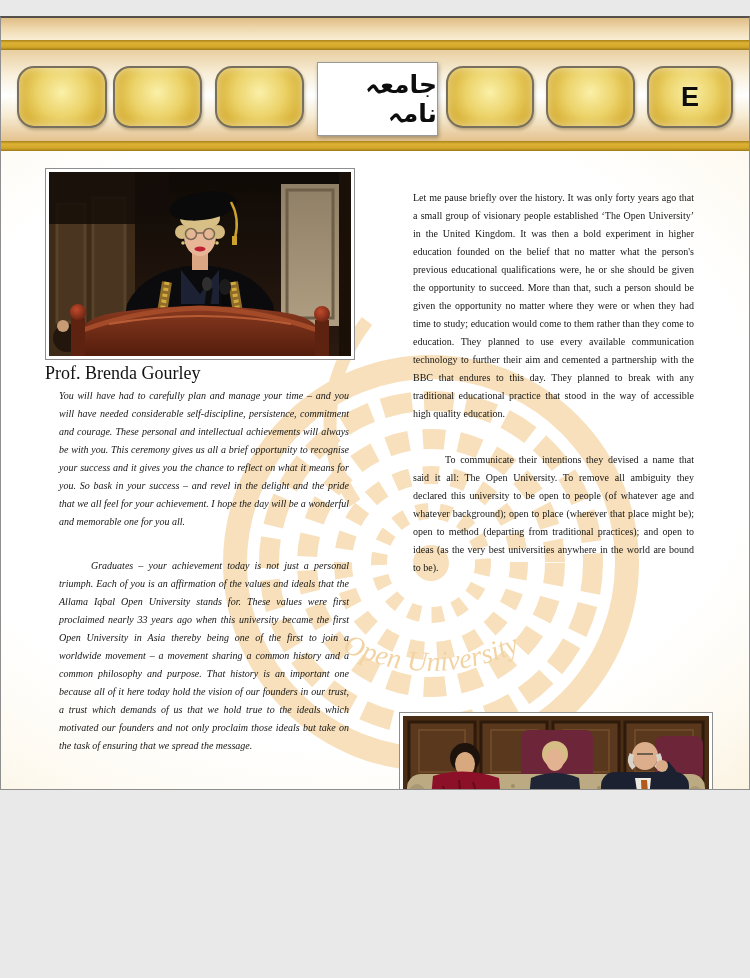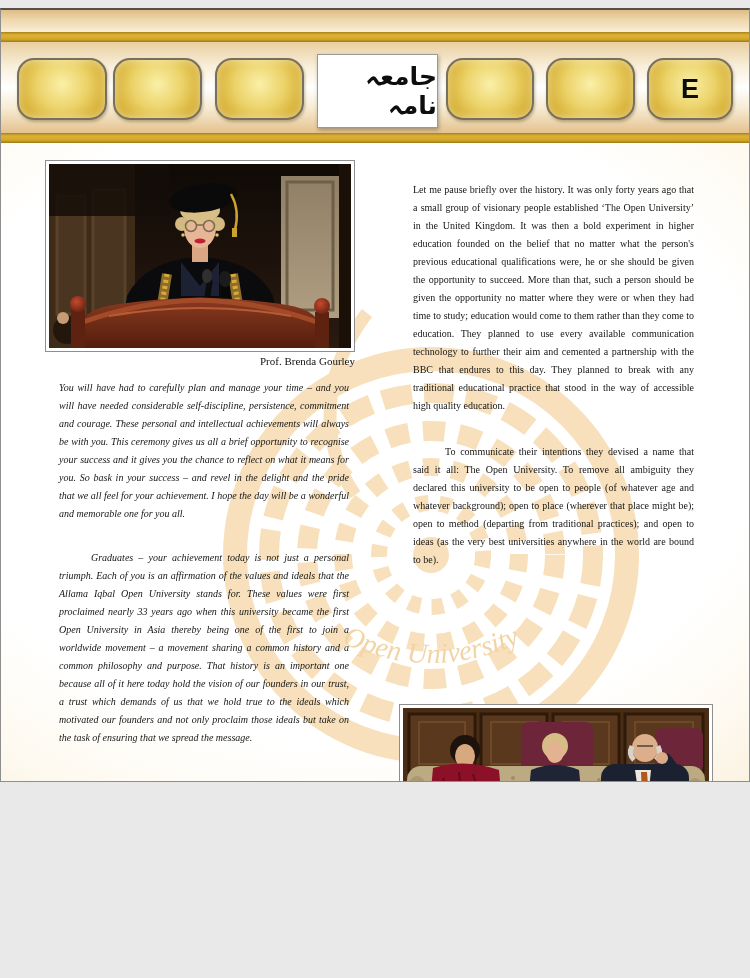--- a/index.html
+++ b/index.html
@@ -1,17 +1,17 @@
 <!DOCTYPE html>
 <html><head>
 <meta charset="utf-8">
 <style>
   html,body { margin:0; padding:0; background:#e9e9e9; }
   .page {
-    position:relative; width:750px; height:774px; margin:8px auto;
+    position:relative; width:750px; height:774px; margin:16px auto;
     background:#fff; overflow:hidden; box-sizing:border-box;
     border:1px solid #8e8e8e; border-top:2px solid #55504a;
     font-family:"Liberation Serif", serif;
   }
   
   .strip-top { position:absolute; left:0; top:0; width:100%; height:22px;
     background:linear-gradient(180deg,#dfbc85 0%,#eed7ab 45%,#f9eed6 100%); }
   .bar-gold { position:absolute; left:0; width:100%; height:10px;
     background:linear-gradient(180deg,#a8821a 0%,#ddb234 30%,#d1a62a 72%,#9c7a16 100%); }
   #bar1 { top:22px; } #bar2 { top:123px; }
@@ -28,21 +28,21 @@
     display:flex; align-items:center; justify-content:center; }
   .masthead-box span { font-family:"DejaVu Sans", sans-serif; font-size:25px; font-weight:bold;
     color:#0d0d0d; direction:rtl; }
   
   .main { position:absolute; left:0; top:133px; width:100%; height:780px;
     background:radial-gradient(ellipse 115% 85% at 46% 36%, #ffffff 48%, #fefaf1 62%, #f8ebd0 82%, #f0d8ab 100%); }
   .watermark { position:absolute; left:170px; top:140px; z-index:1; pointer-events:none; }
   .photo { position:absolute; background:#fff; border:1px solid #8e8e8e; padding:3px; z-index:3; font-size:0; }
   #photo1 { left:44px; top:17px; }
   #photo2 { left:398px; top:561px; }
-  .caption { position:absolute; text-align:right; font-size:11px; color:#111; z-index:3; }
+  .caption { position:absolute; text-align:left; font-size:18px; color:#111; z-index:3; }
   #cap1 { left:44px; top:212px; width:310px; }
   #cap2 { left:398px; top:749px; width:314px; }
   .col { position:absolute; text-align:justify; font-size:10px; line-height:18px;
     color:#151515; z-index:2; }
   #colL { left:58px; top:236px; width:290px;font-style:italic; }
   #colR { left:412px; top:38px; width:281px; }
   .col p { margin:0; }
   .col p.indent { text-indent:32px; }
   #colL p + p { margin-top:26px; }
   #colR p + p { margin-top:28px; }

